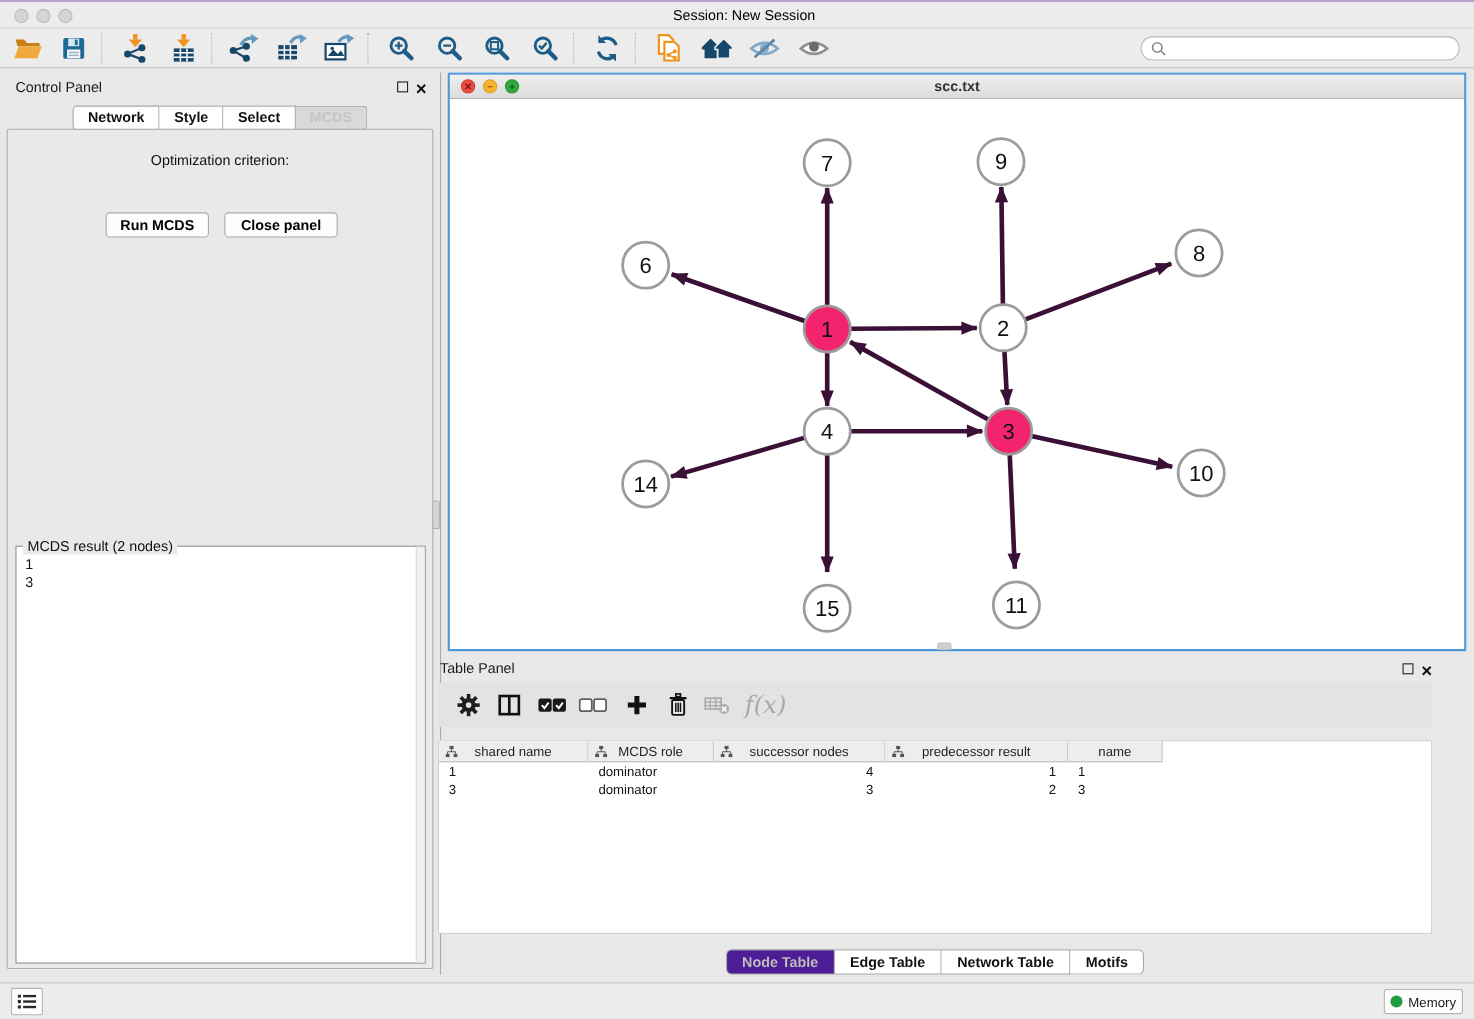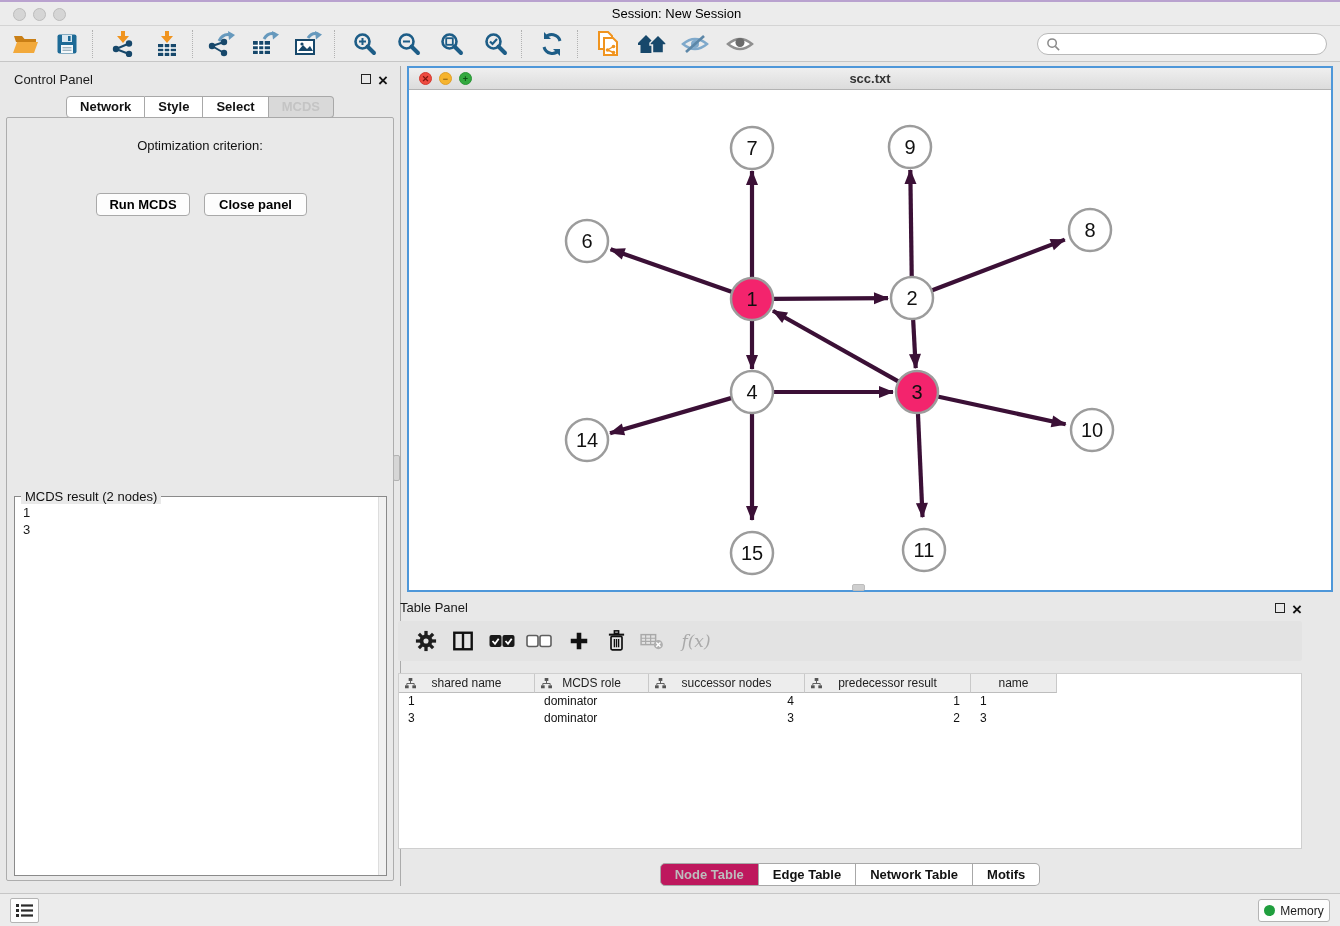--- a/index.html
+++ b/index.html
@@ -50,35 +50,35 @@
   .netwin .wtitle { position:absolute; left:0; top:0; width:100%; height:22px; background:linear-gradient(#efefef,#dcdcdc); border-bottom:1px solid #b3b3b3; }
   .wtitle .txt { position:absolute; left:0; right:0; top:3px; text-align:center; font-size:13px; color:#333;font-weight:bold; }
   .mac-dot { position:absolute; top:4px; width:13px; height:13px; border-radius:50%; font-size:9px; font-weight:bold; text-align:center; line-height:13px; }
   .netcanvas { position:absolute; left:0; top:22px; width:922px; height:500px; background:#fff; }
 
   
   .tp { position:absolute; left:387px; top:597px; width:926px; height:289px; }
   .tp-title { position:absolute; left:13px; top:3px; font-size:13px; color:#1a1a1a; }
   .tp-toolbar { position:absolute; left:11px; top:24px; width:904px; height:40px; background:#e3e3e3; border-radius:2px; }
   .tp-ibtn { position:absolute; top:3px; width:34px; height:34px; display:flex; align-items:center; justify-content:center; }
-  .fx { font-family:"DejaVu Serif", serif; font-style:italic; font-size:17px; color:#a9a9a9; }
+  .fx { font-family:"DejaVu Serif", serif; font-style:italic; font-size:22px; color:#a9a9a9; }
   .tp-table { position:absolute; left:11px; top:76px; width:904px; height:176px; background:#fff; border:1px solid #cfcfcf; }
   .thead { display:flex; height:19px; }
   .th { background:#ededed; border-right:1px solid #c9c9c9; border-bottom:1px solid #bdbdbd; display:flex; align-items:center; justify-content:center; gap:5px; font-size:12px; color:#222; position:relative; }
   .th .hicon { position:absolute; left:6px; top:4px; }
   .trow { display:flex; height:17px; font-size:12px; color:#111; align-items:center; }
   .td { padding:0; height:17px; line-height:17px; }
   .c0 { width:136px; } .c1 { width:114px; } .c2 { width:156px; } .c3 { width:166px; } .c4 { width:86px; }
   .al { padding-left:9px; text-align:left; }
   .ar { padding-right:11px; text-align:right; }
   .tp-tabs { position:absolute; left:0; top:266px; width:926px; height:23px; display:flex; justify-content:center; }
   .tp-tab { font-size:13px; font-weight:bold; background:#fff; border:1px solid #a8a8a8; border-left:none; padding:3px 14px 4px; color:#111; }
   .tp-tab:first-child { border-left:1px solid #a8a8a8; border-radius:5px 0 0 5px; }
   .tp-tab:last-child { border-radius:0 5px 5px 0; }
-  .tp-tab.sel { background:#be185d; color:#bdbdbd; }
+  .tp-tab.sel { background:#4c1d95; color:#bdbdbd; }
 
   
   .statusbar { position:absolute; left:0; top:893px; width:1340px; height:33px; background:#ececec; border-top:1px solid #c6c6c6; }
   .sb-listbtn { position:absolute; left:10px; top:4px; width:29px; height:25px; background:#fdfdfd; border:1px solid #b4b4b4; border-radius:2px; display:flex; align-items:center; justify-content:center; }
   .sb-mem { position:absolute; right:10px; top:5px; width:72px; height:23px; background:#fdfdfd; border:1px solid #b4b4b4; border-radius:3px; display:flex; align-items:center; justify-content:center; gap:5px; font-size:12px; }
   .memdot { width:11px; height:11px; border-radius:50%; background:#1f9e3d; }
 </style>
 </head>
 <body>
 

